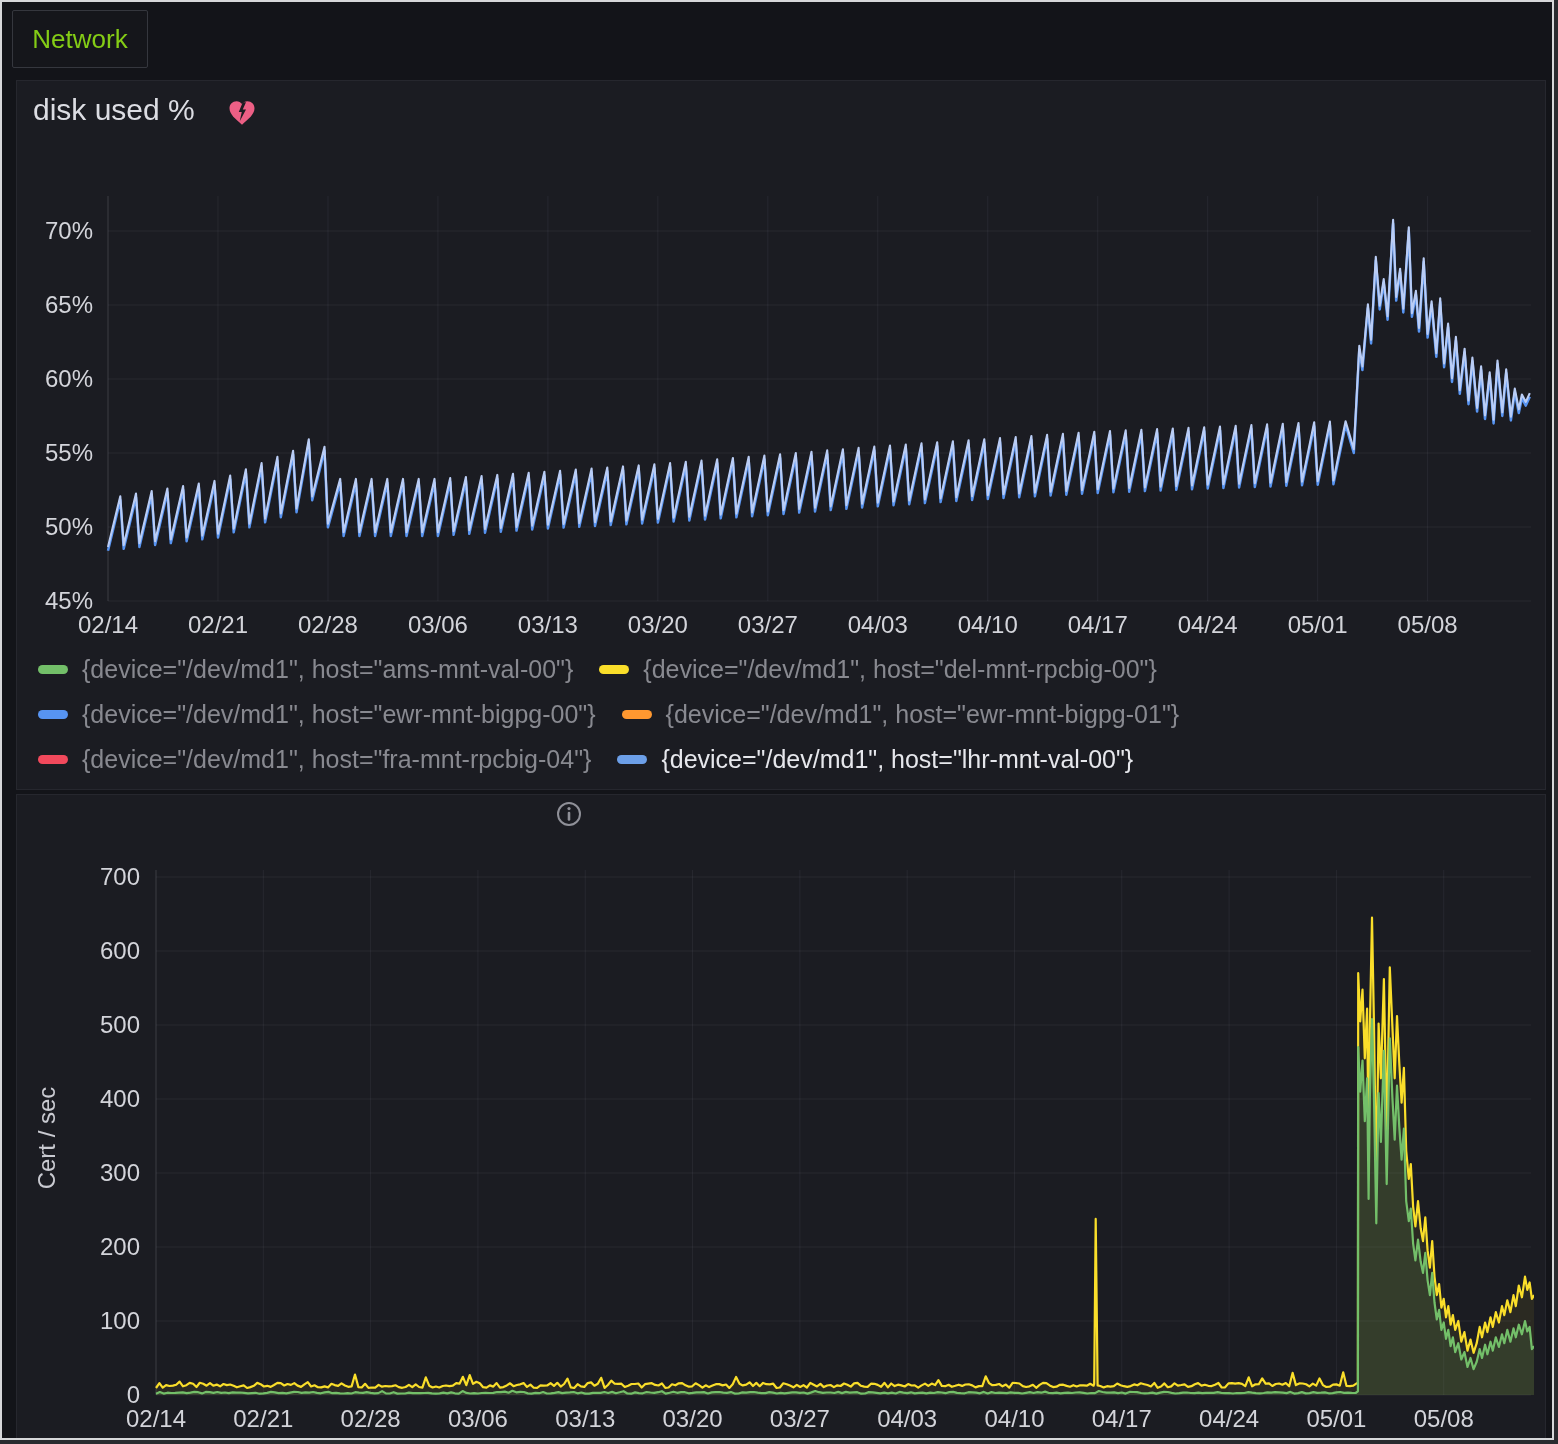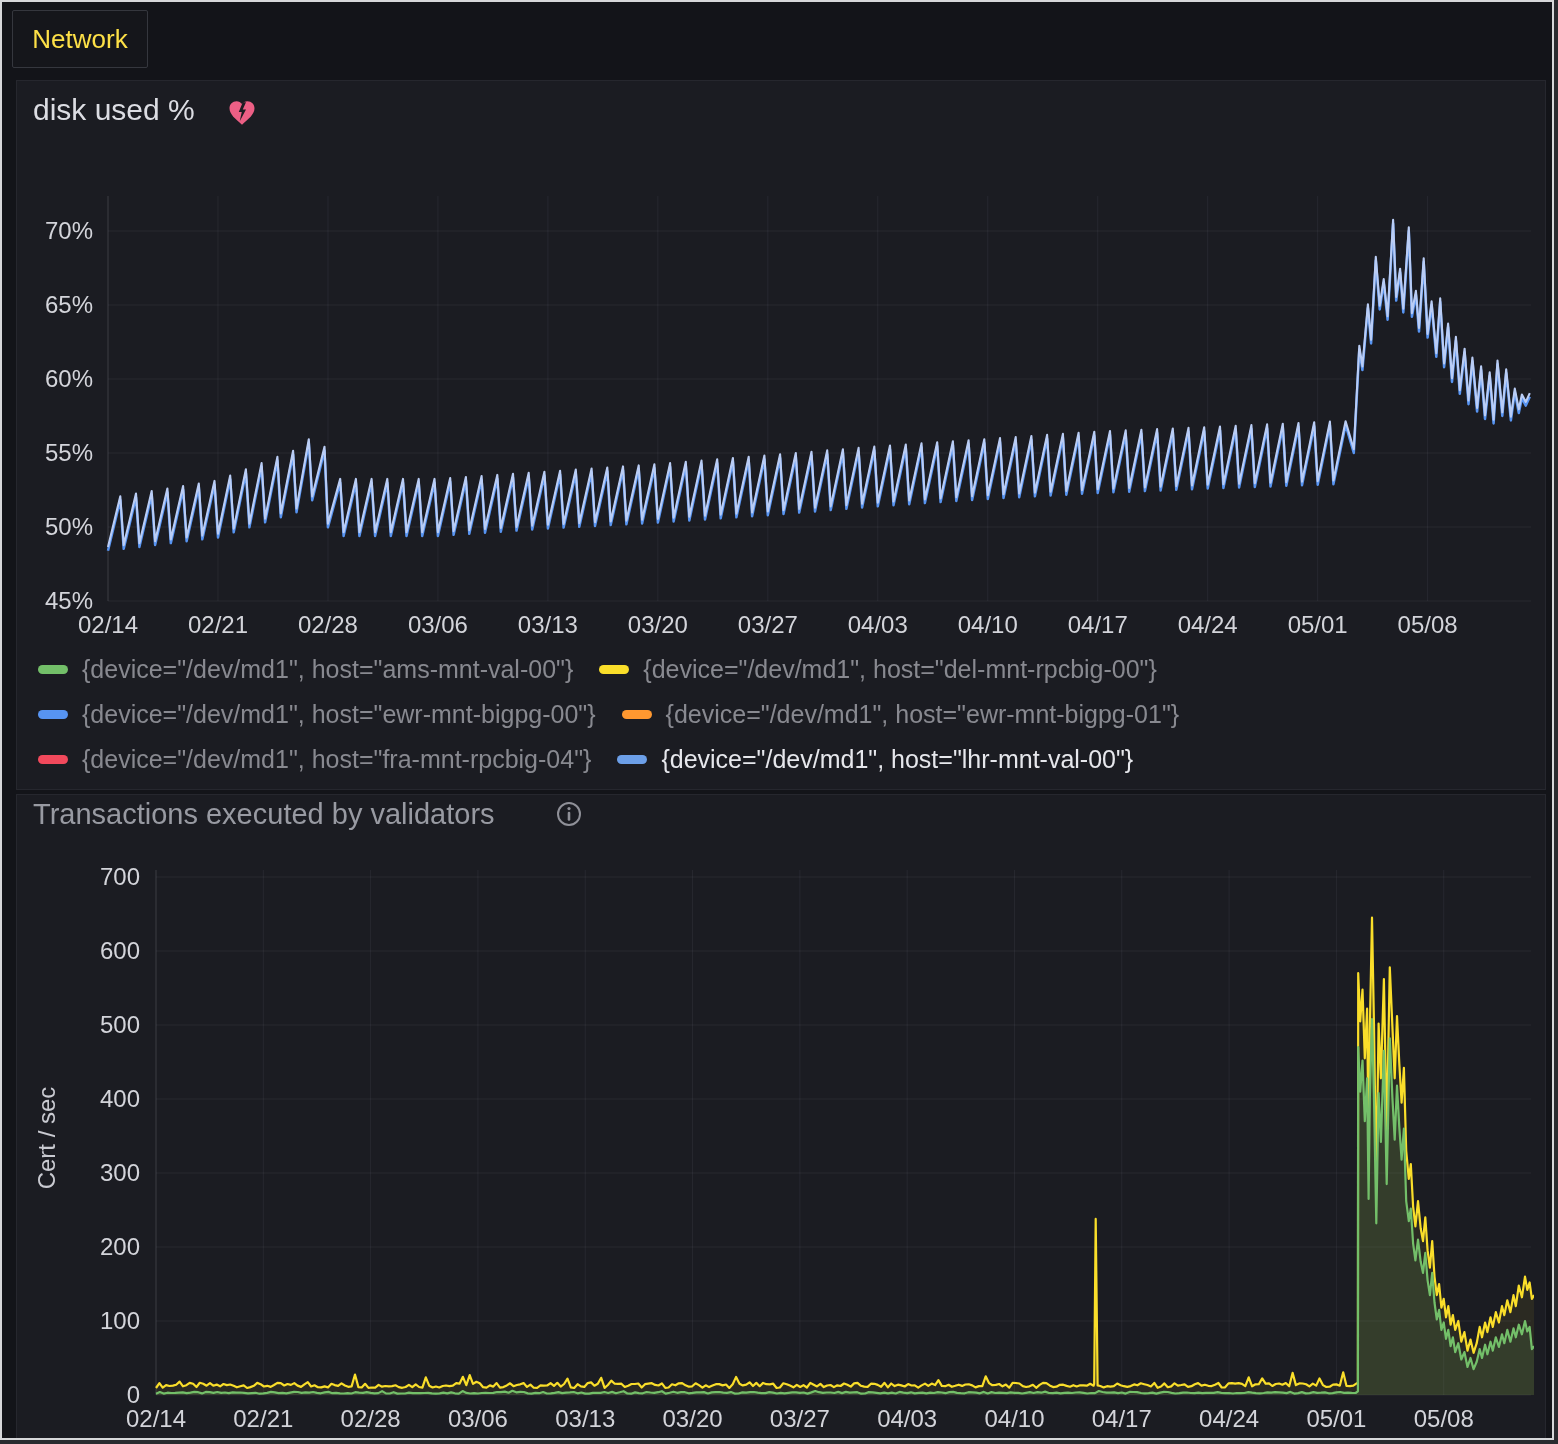--- a/index.html
+++ b/index.html
@@ -3,21 +3,21 @@
 <meta charset="utf-8">
 <style>
   html,body{margin:0;padding:0;background:#2a2b2f;}
   *{box-sizing:border-box;}
   .frame{position:relative;width:1554px;height:1440px;border:2px solid #d6d7d9;
     background:#131419;font-family:"Liberation Sans",sans-serif;overflow:hidden;}
   .varbox{position:absolute;top:8px;height:58px;border:1px solid #35373e;border-radius:2px;
     background:#15161b;display:flex;align-items:center;}
   .varbox.label{left:10px;width:136px;justify-content:center;}
   .varbox.value{left:154px;width:176px;padding:0 16px;justify-content:space-between;}
-  .var-label{color:#fde047;font-size:26px;font-weight:500;}
+  .var-label{color:#84cc16;font-size:26px;font-weight:500;}
   .var-value{color:#d8d9df;font-size:27px;}
   .panel{position:absolute;left:14px;width:1530px;background:#1b1c22;border:1px solid #26272e;}
   .panel1{top:78px;height:710px;}
   .panel2{top:792px;height:648px;}
   .p-title{position:absolute;left:16px;font-weight:500;white-space:nowrap;}
   .t1{top:12px;font-size:30px;color:#dcdde3;}
   .t2{top:3px;font-size:29px;color:#989aa2;}
   .heart{position:absolute;left:210px;top:17px;width:30px;height:30px;}
   .info{position:absolute;left:538px;top:5px;width:28px;height:28px;}
   .legend{position:absolute;left:21px;top:576px;right:8px;display:flex;flex-wrap:wrap;
@@ -114,21 +114,20 @@
           <span class="ltext">{device="/dev/md1", host="fra-mnt-rpcbig-04"}</span>
         </div>
         <div class="litem hl">
           <span class="swatch" style="background: rgb(108, 159, 232);"></span>
           <span class="ltext">{device="/dev/md1", host="lhr-mnt-val-00"}</span>
         </div>
       </div>
   </div>
 
   <div class="panel panel2">
-    <div class="p-title t2">Transactions executed by validators</div>
     <svg class="info" viewBox="0 0 28 28">
       <circle cx="14" cy="14" r="11" fill="none" stroke="#8f9098" stroke-width="2"></circle>
       <circle cx="14" cy="8.6" r="1.6" fill="#8f9098"></circle>
       <rect x="12.7" y="11.8" width="2.6" height="9" rx="1.3" fill="#8f9098"></rect>
     </svg>
     <div class="ylab">Cert / sec</div>
     <svg id="chart2" width="1530" height="646">
         <clipPath id="cp2">
           <rect x="137" y="68" width="1380" height="534"></rect>
         </clipPath>

